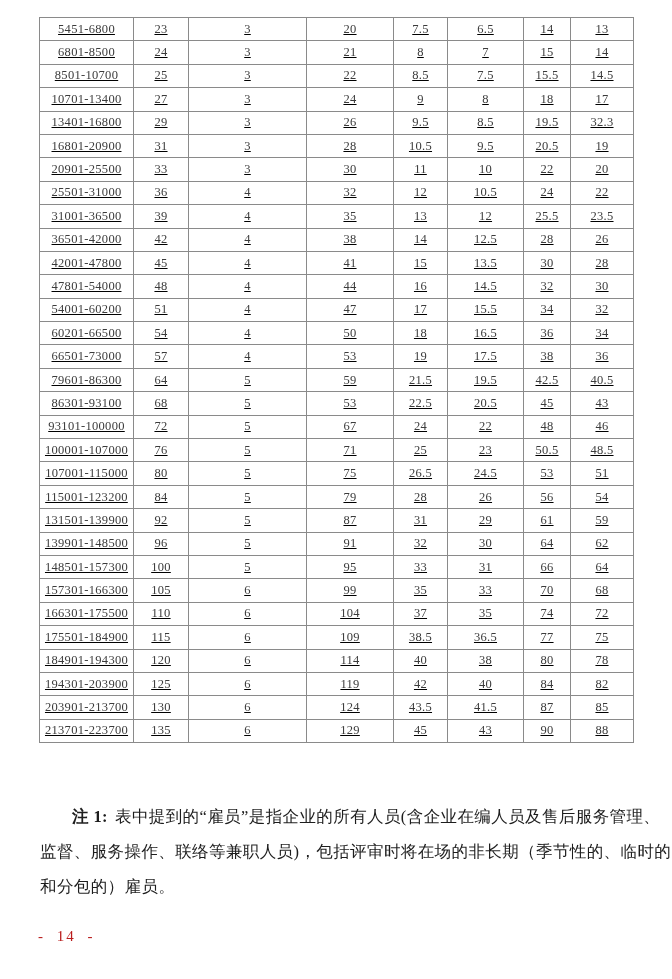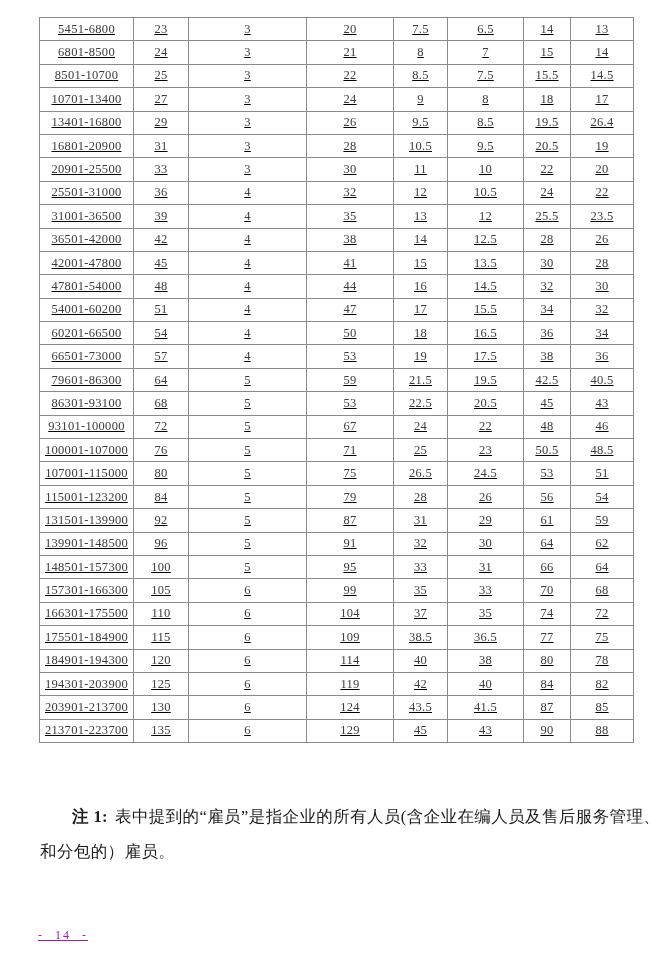--- a/index.html
+++ b/index.html
@@ -57,25 +57,24 @@
     padding-left: 32px;
   }
   .note-prefix {
     font-weight: bold;
     margin-right: 7px;
   }
   .page-number {
     position: absolute;
     left: 38px;
     top: 928px;
-    font-size: 12px;
-    color: #a21caf;
+    font-size: 15px;
+    color: #b91c1c;
     letter-spacing: 2px;
     word-spacing: 6px;
-    text-decoration: underline;
   }
 </style>
 </head>
 <body>
 
 <div class="page">
 
   <table class="doc-table">
     <colgroup>
       <col style="width:94px">
@@ -129,21 +128,21 @@
           <td>17</td>
         </tr>
         <tr>
           <td>13401-16800</td>
           <td>29</td>
           <td>3</td>
           <td>26</td>
           <td>9.5</td>
           <td>8.5</td>
           <td>19.5</td>
-          <td>26.4</td>
+          <td>32.3</td>
         </tr>
         <tr>
           <td>16801-20900</td>
           <td>31</td>
           <td>3</td>
           <td>28</td>
           <td>10.5</td>
           <td>9.5</td>
           <td>20.5</td>
           <td>19</td>
@@ -398,18 +397,19 @@
           <td>90</td>
           <td>88</td>
         </tr>
       </tbody>
   </table>
 
   <div class="note">
     <div class="note-line indent">
       <span class="note-prefix">注 1:</span><span>表中提到的“雇员”是指企业的所有人员(含企业在编人员及售后服务管理、</span>
     </div>
+    <div class="note-line">监督、服务操作、联络等兼职人员)，包括评审时将在场的非长期（季节性的、临时的</div>
     <div class="note-line">和分包的）雇员。</div>
   </div>
 
   <div class="page-number">- 14 -</div>
 
 </div>
 
 </body></html>

